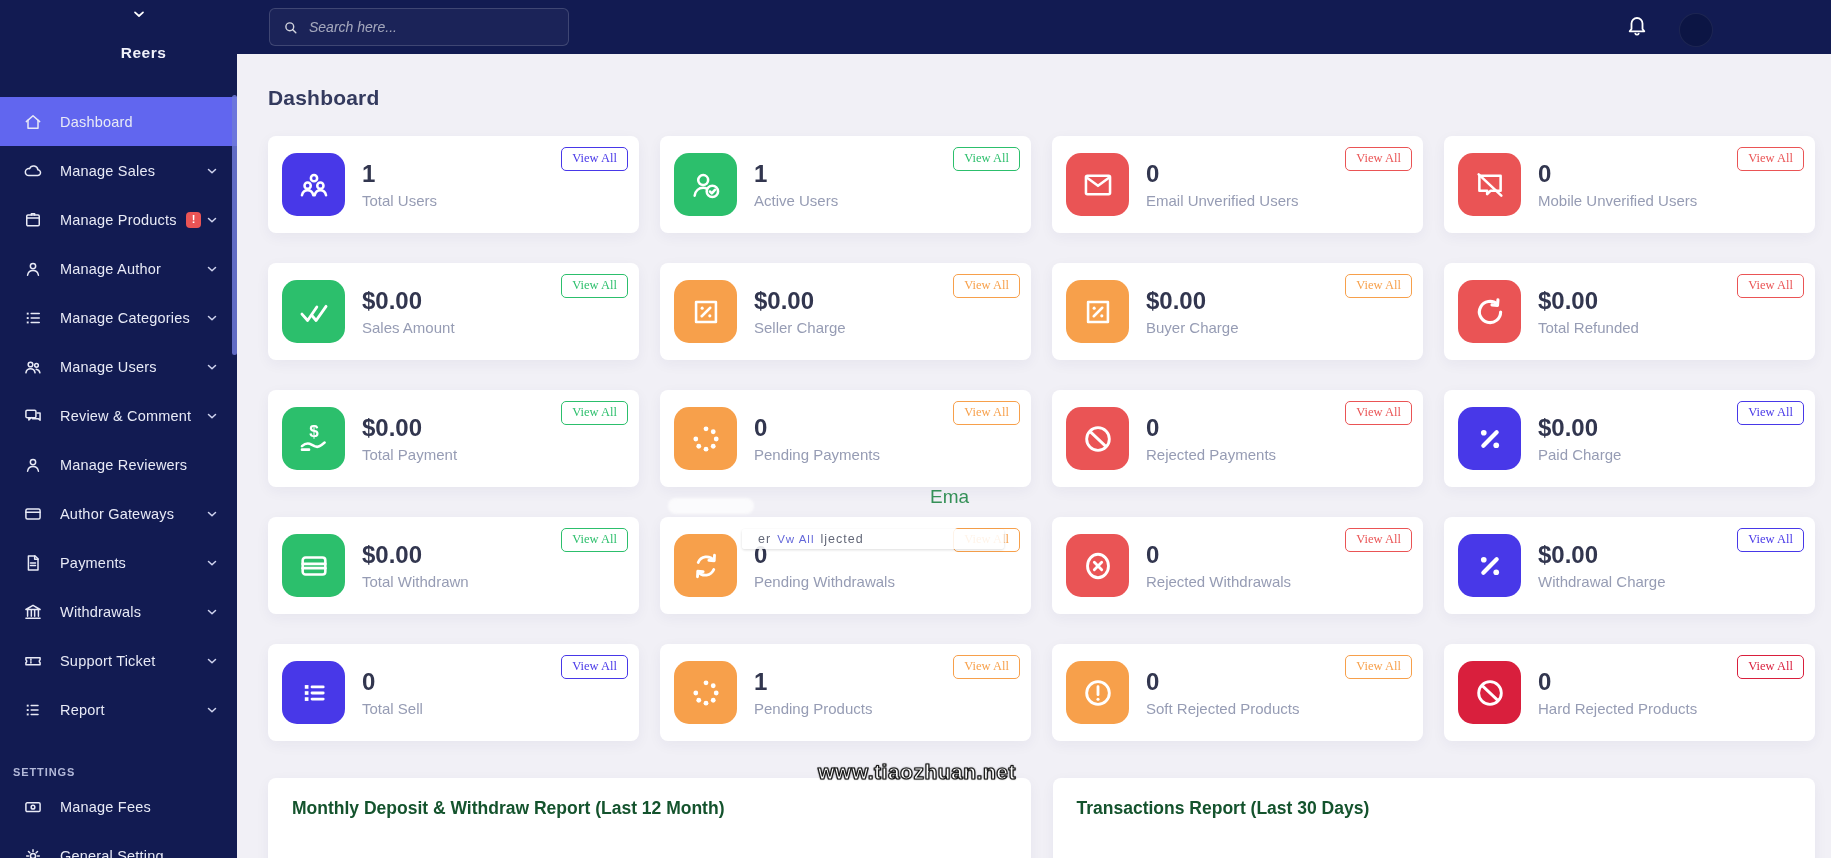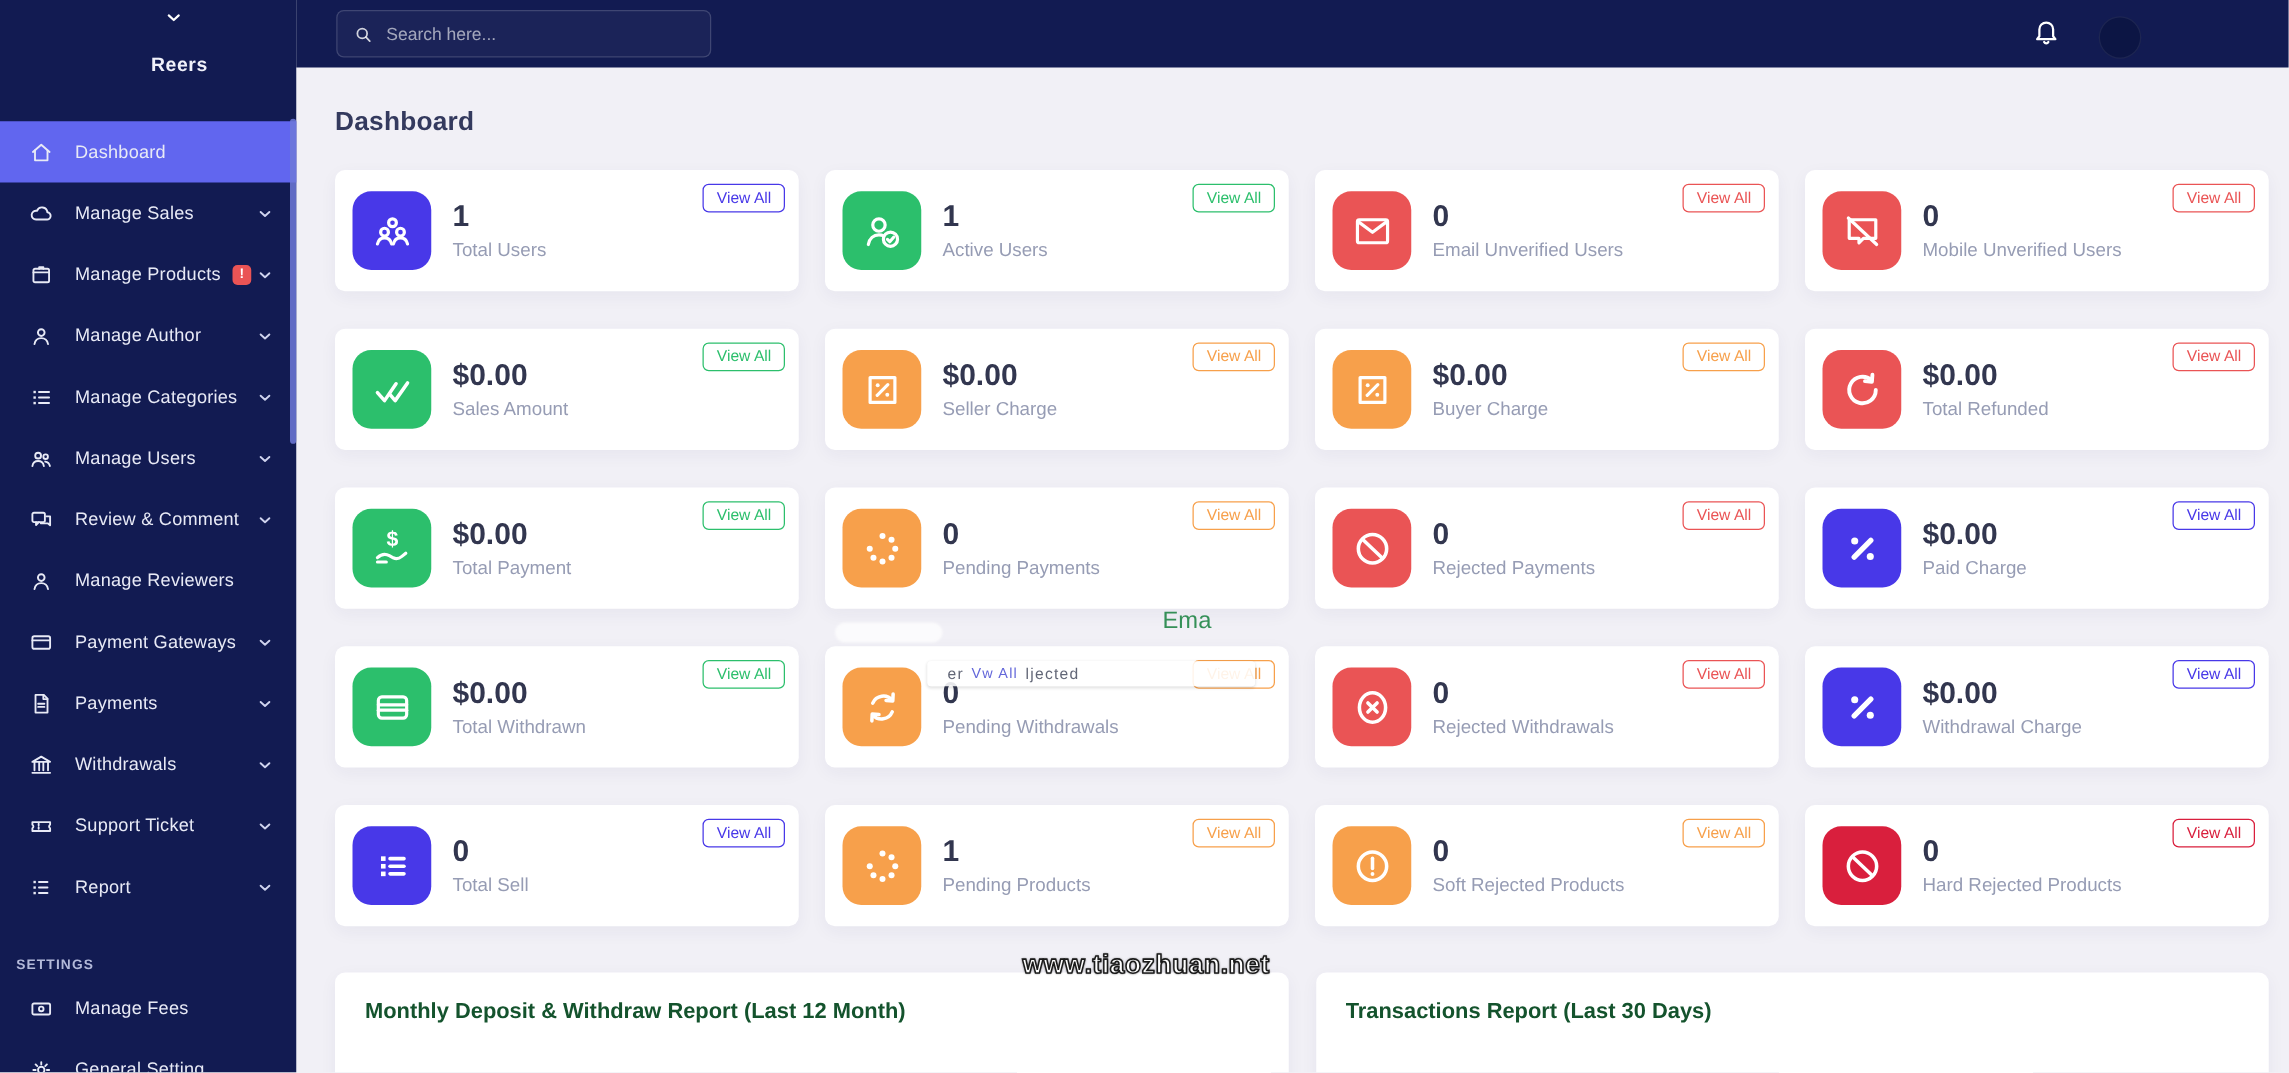--- a/index.html
+++ b/index.html
@@ -34,41 +34,41 @@
   .nav-section { height:40px; display:flex; align-items:flex-end; padding:0 0 4px 13px;
     color:#b3b9d9; font-size:11px; font-weight:700; letter-spacing:.9px; margin-top:8px; }
   
   .topbar { position:absolute; left:237px; right:0; top:0; height:54px;
     background:#121b52; z-index:2; }
   .search-box { position:absolute; left:32px; top:8px; width:300px; height:38px;
     border:1px solid rgba(255,255,255,.16); border-radius:6px;
     background:rgba(255,255,255,.04); display:flex; align-items:center; padding:0 12px; }
   .search-box .sicon { color:rgba(255,255,255,.8); width:17px; height:17px; margin-right:10px; flex:0 0 17px; }
   .search-box input { background:transparent; border:none; outline:none; color:#fff;
-    font-size:14px; width:100%; font-family:"Liberation Sans",sans-serif; }
+    font-size:14px; width:100%; font-family:"Liberation Sans",sans-serif;font-style:italic; }
   .search-box input::placeholder { color:rgba(255,255,255,.6); }
   .bell { position:absolute; right:180px; top:12px; width:26px; height:28px; color:#fff; cursor:pointer; }
   .avatar { position:absolute; right:118px; top:13px; width:34px; height:34px; border-radius:50%;
     background:#0c1544; border:1px solid rgba(255,255,255,.07); cursor:pointer; }
   
   .main { position:absolute; left:237px; top:54px; right:0; bottom:0; background:#f1f0f6; overflow:hidden; }
   .page-title { margin:32px 0 0 31px; font-size:21px; font-weight:700; color:#343a5e; letter-spacing:.2px; }
   .grid { margin:26px 16px 0 31px; display:grid; grid-template-columns:repeat(4,1fr);
     column-gap:21px; row-gap:30px; }
   .card { background:#fff; height:97px; border-radius:8px; position:relative;
     display:flex; align-items:center; padding-left:14px;
     box-shadow:0 4px 14px rgba(35,40,90,.05); }
   .card-icon { width:63px; height:63px; border-radius:15px; flex:0 0 63px;
     display:flex; align-items:center; justify-content:center; color:#fff; }
   .card-body { margin-left:17px; }
   .card-value { font-size:24px; font-weight:600; color:#32364f; line-height:1.15; }
   .card-label { font-size:15px; color:#969cb4; margin-top:4px; }
   .view-all { position:absolute; top:11px; right:11px; font-size:12.5px;
     padding:3px 10px 4px; border-radius:5px; border:1px solid; background:#fff; cursor:pointer;
-    font-family:Liberation Sans, sans-serif; }
+    font-family:Liberation Serif, serif; }
   .panels { margin:37px 16px 0 31px; display:grid; grid-template-columns:1fr 1fr; column-gap:22px; }
   .panel { background:#fff; border-radius:8px 8px 0 0; height:140px;
     box-shadow:0 4px 14px rgba(35,40,90,.05); }
   .panel-title { padding:20px 24px; font-size:17.5px; font-weight:700; color:#14532d; }
   
   .watermark { position:absolute; left:818px; top:760px; z-index:6;
     font-size:21px; font-weight:700; color:#fff; letter-spacing:.5px;
     -webkit-text-stroke:1.2px #1a1a1a;
     text-shadow:0 0 1px #000, 0 0 2px #000; }
   .ghost { position:absolute; z-index:5; pointer-events:none; }
@@ -193,21 +193,21 @@
         </span>
         <span class="nlabel">Manage Reviewers</span>
       </div>
       <div class="nav-item">
         <span class="nicon">
           <svg viewBox="0 0 24 24" fill="none" stroke="currentColor" stroke-width="1.8" stroke-linecap="round" stroke-linejoin="round" width="20" height="20">
             <rect x="3.5" y="6" width="17" height="12" rx="1.8"></rect>
             <line x1="3.5" y1="10" x2="20.5" y2="10"></line>
           </svg>
         </span>
-        <span class="nlabel">Payment Gateways</span>
+        <span class="nlabel">Author Gateways</span>
         <span class="nchevron"><svg width="14" height="14" viewBox="0 0 24 24" fill="none" stroke="currentColor" stroke-width="2.6" stroke-linecap="round" stroke-linejoin="round">
             <polyline points="6 9.5 12 15 18 9.5"></polyline>
           </svg></span>
       </div>
       <div class="nav-item">
         <span class="nicon">
           <svg viewBox="0 0 24 24" fill="none" stroke="currentColor" stroke-width="1.8" stroke-linecap="round" stroke-linejoin="round" width="20" height="20">
             <path d="M6.5 3.5h8L18 7v13.5H6.5z"></path>
             <path d="M14 3.5V7.5h4"></path>
             <path d="M9 12h6M9 15h6"></path>

